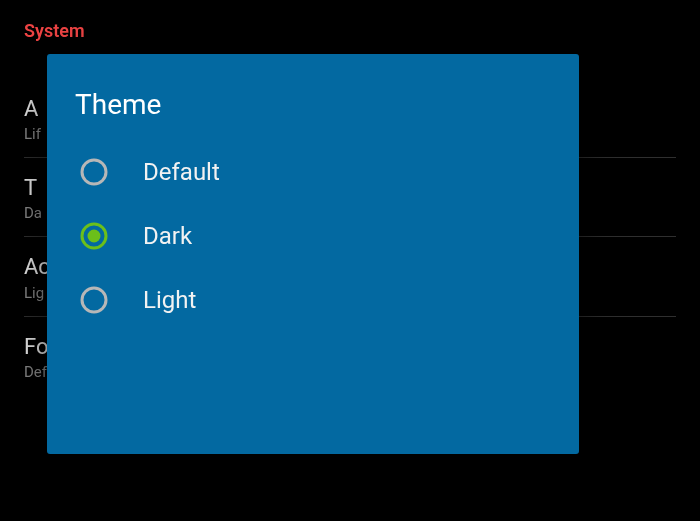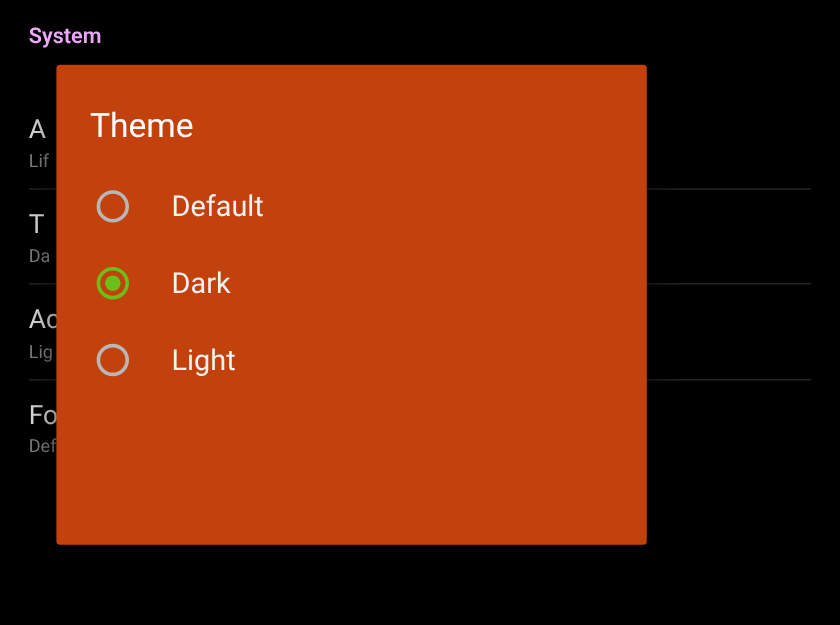--- a/index.html
+++ b/index.html
@@ -11,21 +11,21 @@
     }
 
     
     .page {
       position: absolute;
       inset: 0;
       padding: 20px 24px 0 24px;
       color: #fff;
     }
     .section-header {
-      color: #f0abfc;
+      color: #ef4444;
       font-size: 18px;
       font-weight: 600;
       margin-bottom: 38px;
     }
     .setting-row {
       padding: 18px 0 14px 0;
     }
     .setting-title {
       font-size: 22px;
       color: #e9e9e9;
@@ -40,23 +40,23 @@
     .divider {
       height: 1px;
       background: #2f2f2f;
     }
 
     
     .modal {
       position: absolute;
       left: 47px;
       top: 54px;
-      width: 492px;
+      width: 532px;
       height: 400px;
-      background: #c2410c;
+      background: #0369a1;
       border-radius: 3px;
       box-shadow: 0 10px 40px rgba(0,0,0,0.7);
       padding: 34px 28px 24px 28px;
       color: #fff;
     }
     .modal-title {
       font-size: 28px;
       font-weight: 400;
       margin-bottom: 36px;
     }

